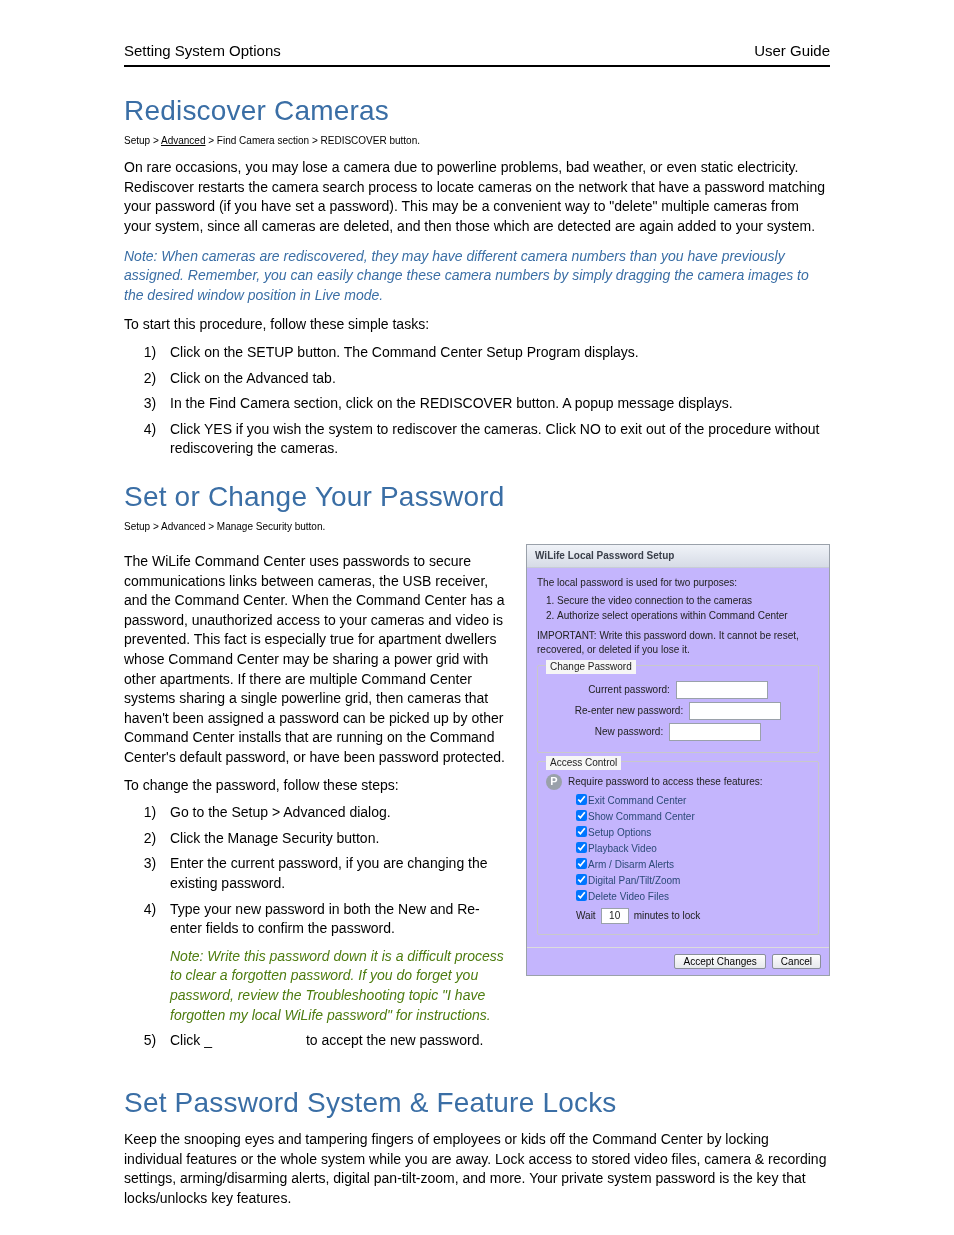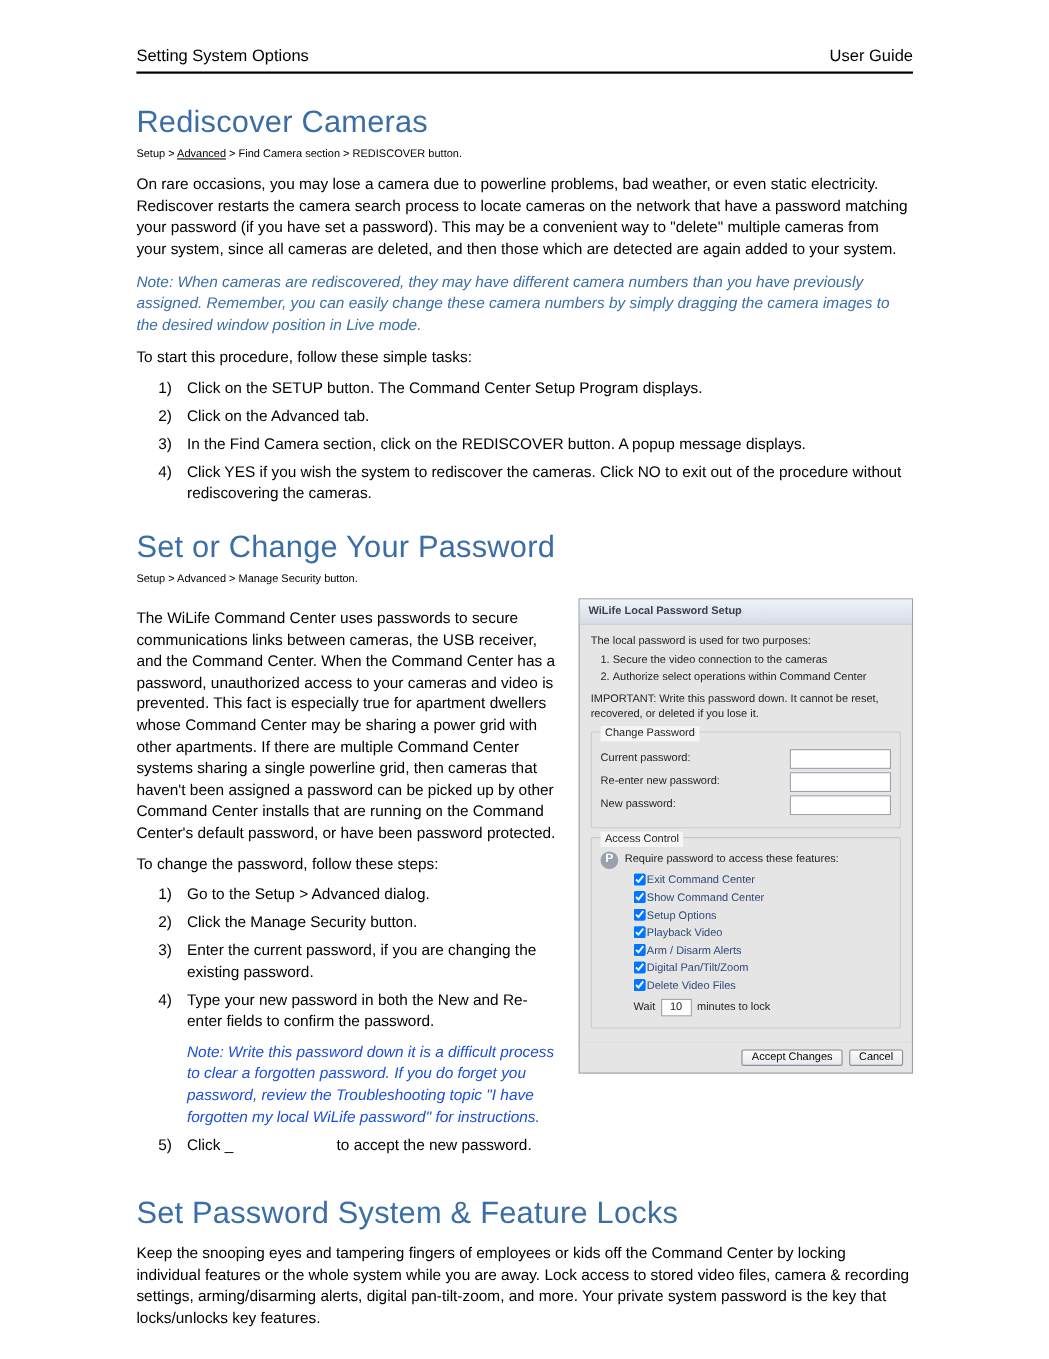--- a/index.html
+++ b/index.html
@@ -4,36 +4,36 @@
 <style>
   html,body{margin:0;padding:0;background:#fff;color:#000;font-family:Arial,Helvetica,sans-serif;font-size:14px;line-height:1.4}
   .page{width:850px;min-height:1235px;margin:0 auto;box-sizing:border-box;padding:40px 72px 20px}
   .hdr{display:flex;justify-content:space-between;font-size:15px;margin-bottom:4px}
   .hdr-rule{border:0;border-top:2px solid #000;margin:2px 0 24px}
   h2{font-family:Arial,Helvetica,sans-serif;font-weight:normal;color:#3a6ea5;font-size:28px;margin:18px 0 4px;letter-spacing:.2px}
   .breadcrumb{font-size:10px;margin-bottom:10px}
   .breadcrumb .u{text-decoration:underline}
   p{margin:8px 0}
   .note{font-style:italic;color:#3a6ea5;margin:10px 0}
-  .note-inline{font-style:italic;color:#1d4ed8}
+  .note-inline{font-style:italic;color:#4d7c0f}
   ol.tasks{margin:4px 0 14px 40px;padding:0}
   ol.tasks li{margin:6px 0;padding-left:6px}
   ol.tasks li::marker{content:counter(list-item) ")  "}
   .two-col{display:flex;gap:18px;align-items:flex-start}
   .col-left{flex:1}
-  .dlg{width:302px;border:1px solid #9aa1aa;font-family:Tahoma,Arial,sans-serif;font-size:10px;color:#222;background:#e5e5e5}
+  .dlg{width:302px;border:1px solid #9aa1aa;font-family:Tahoma,Arial,sans-serif;font-size:10px;color:#222;background:#c4b5fd}
   .dlg-title{background:linear-gradient(#f0f3f8,#d6dbe6);padding:4px 8px;font-weight:bold;color:#3a3f4a;border-bottom:1px solid #c7ccd6}
   .dlg-body{padding:8px 10px 6px}
   .dlg-body ol{margin:4px 0 6px 20px;padding:0}
   .dlg-body ol li{margin:1px 0}
   .imp{margin:6px 0 2px}
   .fs{border:1px solid #c9c9c9;border-radius:2px;margin:8px 0 6px;padding:8px 8px 8px}
   .fs-title{position:relative;top:-14px;background:#f6f6f6;display:inline-block;padding:0 4px;font-weight:normal}
   .fs-inner{margin-top:-10px}
-  .frow{display:flex;align-items:center;justify-content:space-between;margin:3px 0}
+  .frow{display:flex;align-items:center;justify-content:center;margin:3px 0}
   .frow label{margin-right:6px}
   .frow input[type=text]{width:86px;height:14px;border:1px solid #9aa1aa;background:#fff}
   .ac-head{display:flex;align-items:center;gap:6px;margin-bottom:4px}
   .picon{width:16px;height:16px;border-radius:50%;background:#9aa1aa;color:#fff;font-weight:bold;font-size:11px;display:flex;align-items:center;justify-content:center}
   .chk{display:flex;align-items:flex-start;margin:2px 0 2px 30px;gap:1px;color:#2c4a78}
   .chk input{width:11px;height:11px;margin:0}
   .waitrow{display:flex;align-items:center;gap:5px;margin:4px 0 2px 30px}
   .spin{width:26px;height:14px;border:1px solid #9aa1aa;background:#fff;text-align:center}
   .dlg-btns{display:flex;justify-content:flex-end;gap:6px;padding:6px 8px;border-top:1px solid #dcdcdc}
   .dlg-btns button{font-size:10px;padding:1px 8px;border:1px solid #8a8f99;background:linear-gradient(#fdfdfd,#e6e8ec);border-radius:2px}

